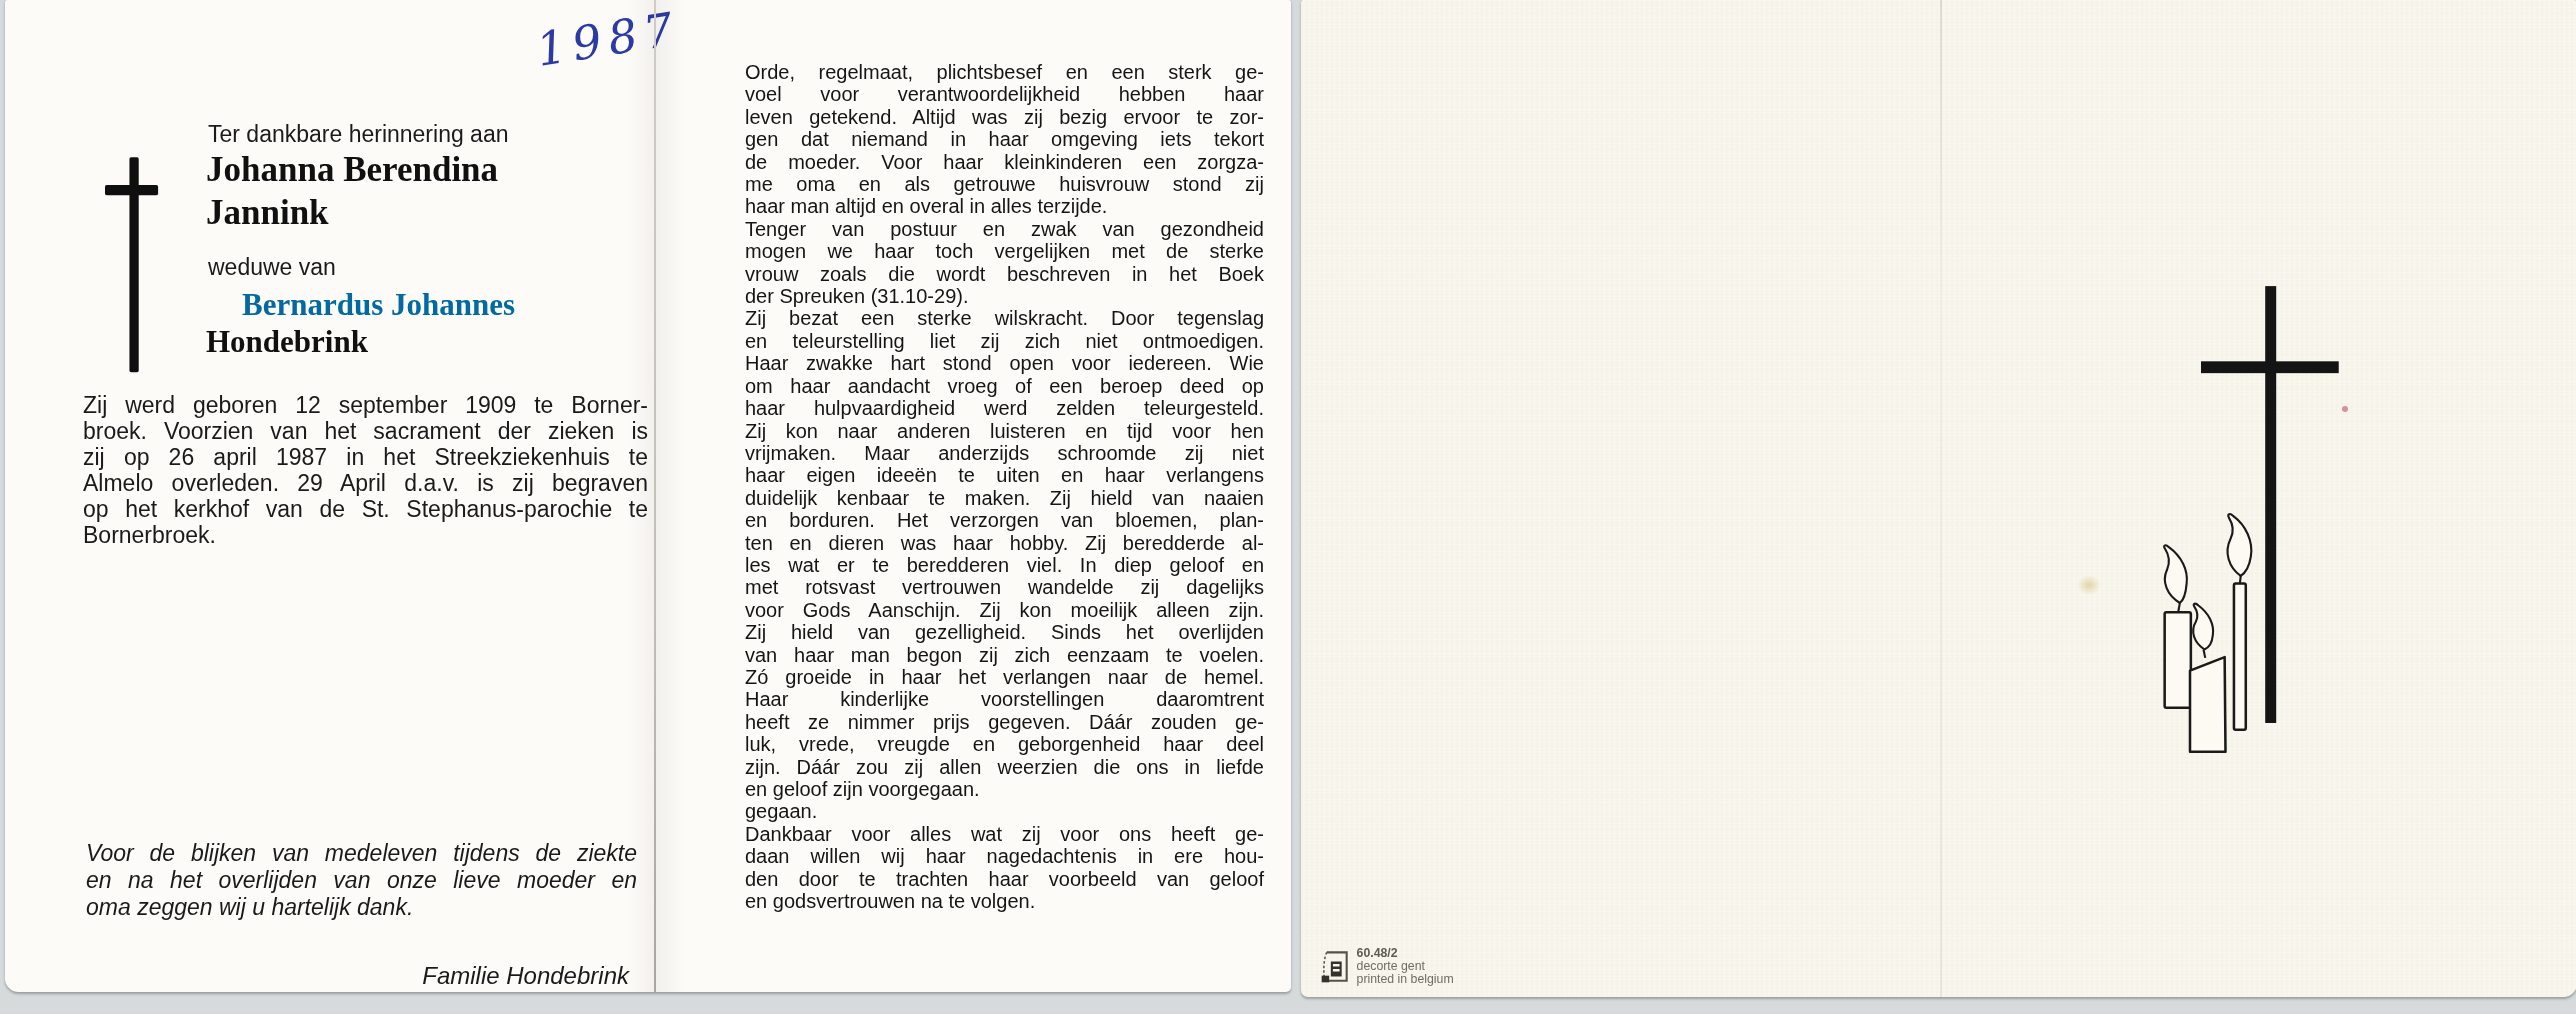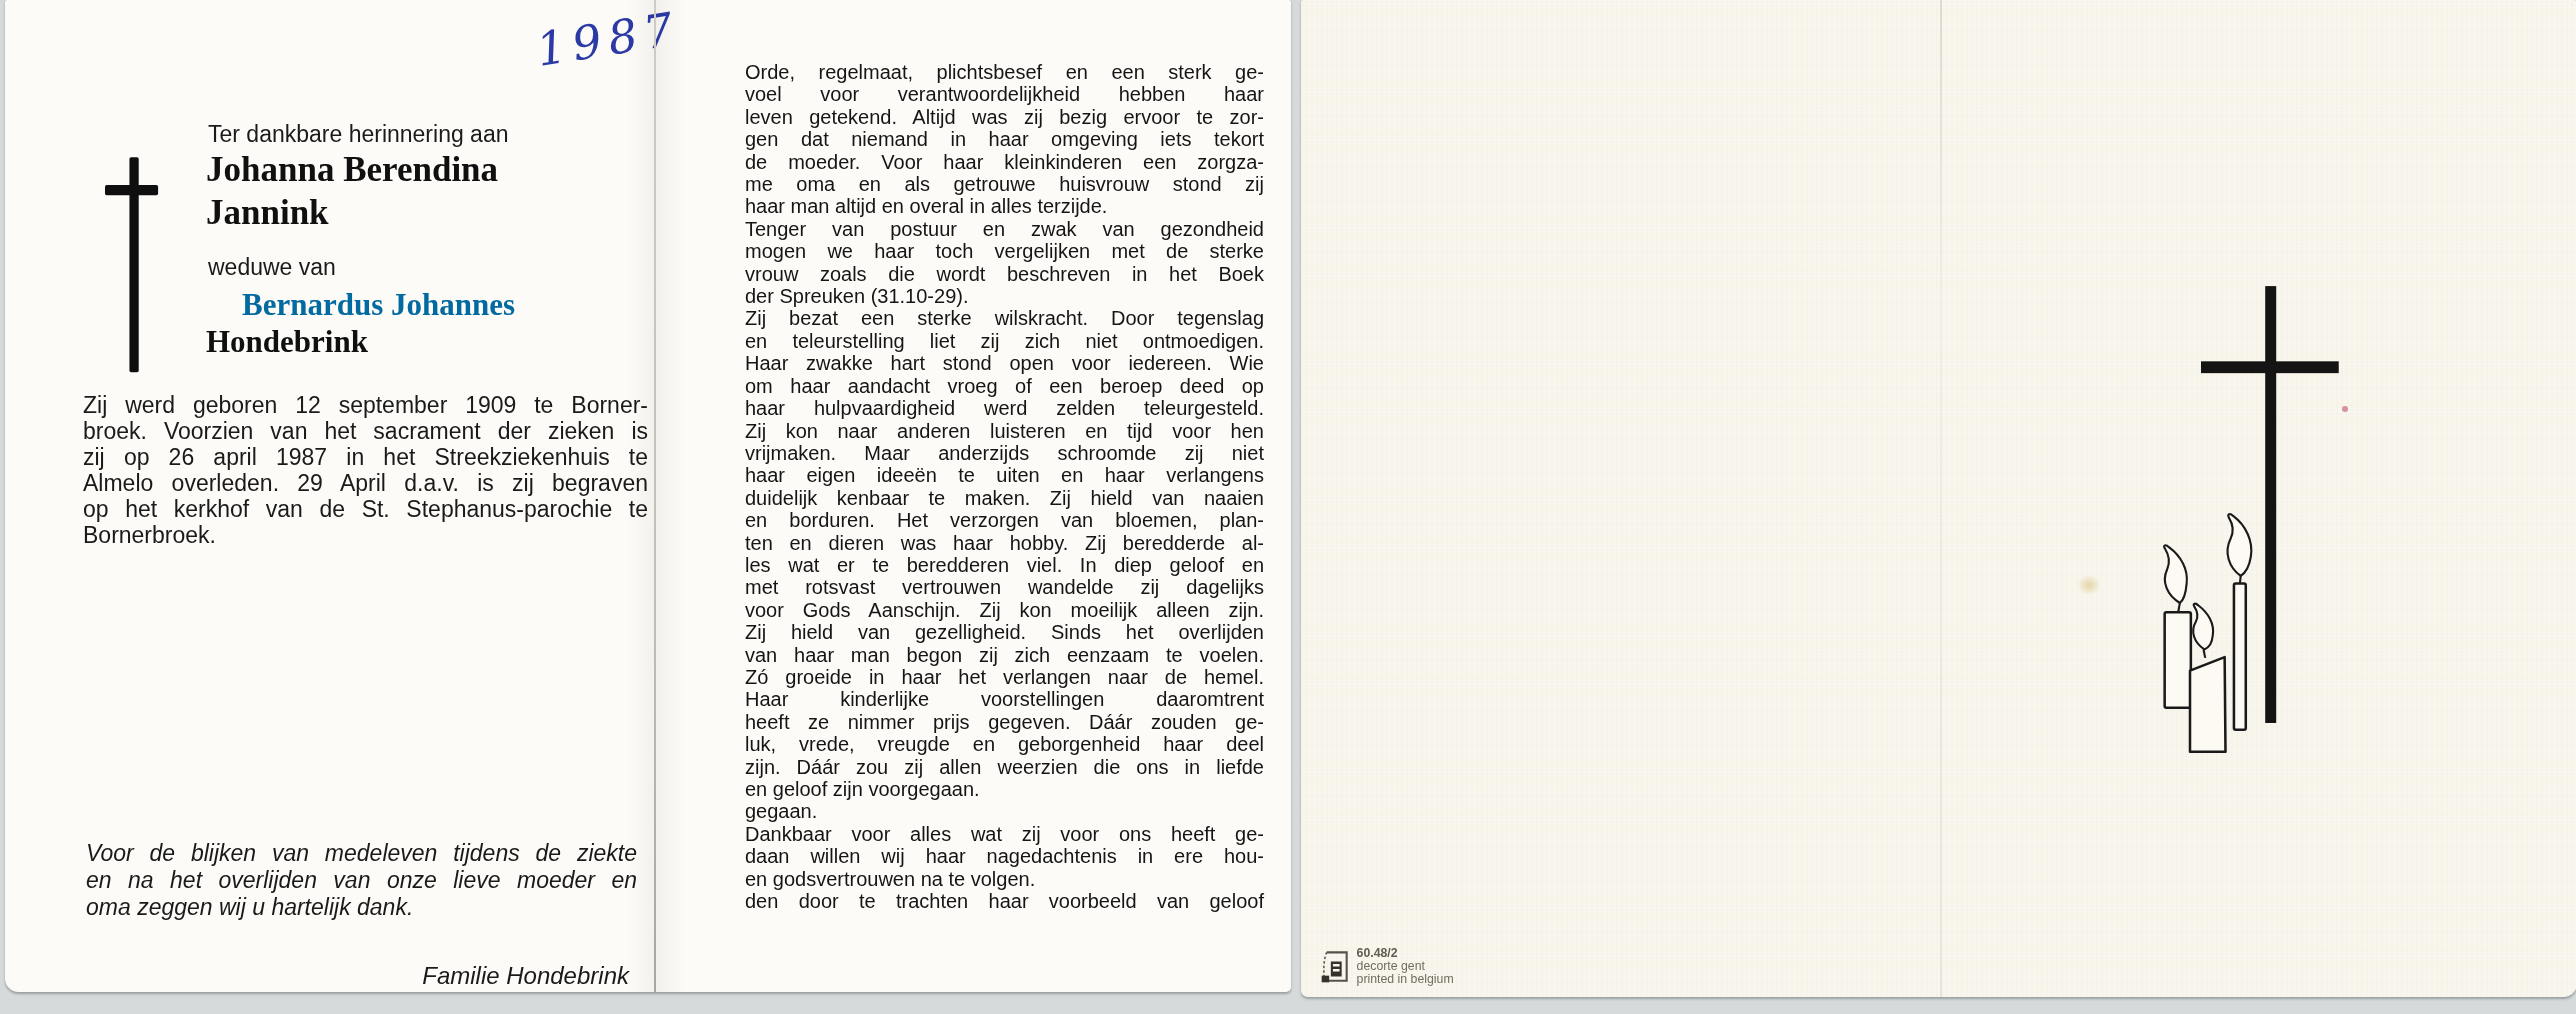--- a/index.html
+++ b/index.html
@@ -149,22 +149,22 @@
         <div class="tline just">van haar man begon zij zich eenzaam te voelen.</div>
         <div class="tline just">Zó groeide in haar het verlangen naar de hemel.</div>
         <div class="tline just">Haar kinderlijke voorstellingen daaromtrent</div>
         <div class="tline just">heeft ze nimmer prijs gegeven. Dáár zouden ge-</div>
         <div class="tline just">luk, vrede, vreugde en geborgenheid haar deel</div>
         <div class="tline just">zijn. Dáár zou zij allen weerzien die ons in liefde</div>
         <div class="tline">en geloof zijn voorgegaan.</div>
         <div class="tline">gegaan.</div>
         <div class="tline just">Dankbaar voor alles wat zij voor ons heeft ge-</div>
         <div class="tline just">daan willen wij haar nagedachtenis in ere hou-</div>
+        <div class="tline just">den door te trachten haar voorbeeld van geloof</div>
         <div class="tline">en godsvertrouwen na te volgen.</div>
-        <div class="tline just">den door te trachten haar voorbeeld van geloof</div>
       </div>
   </div>
 
   <div class="card-right">
 
     <div class="imprint">
       <svg width="30" height="35" viewBox="0 0 36 40">
         <path d="M8 3 H32 V37 H10" fill="none" stroke="#56524a" stroke-width="2.5"></path>
         <path d="M8 3 C5 10 4 20 5 33" fill="none" stroke="#56524a" stroke-width="1.8" stroke-dasharray="3 2.5"></path>
         <rect x="13" y="14" width="13" height="18" fill="#35322c"></rect>

